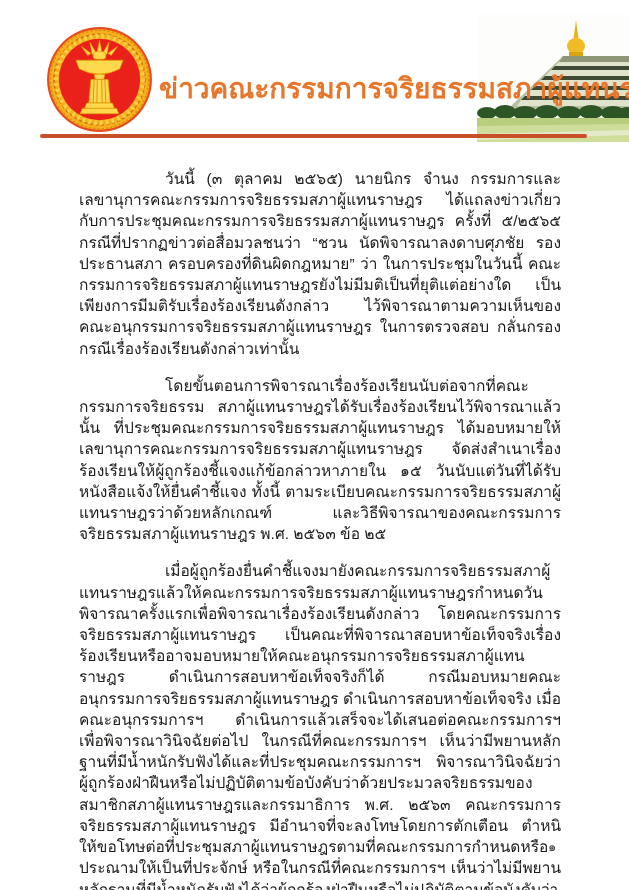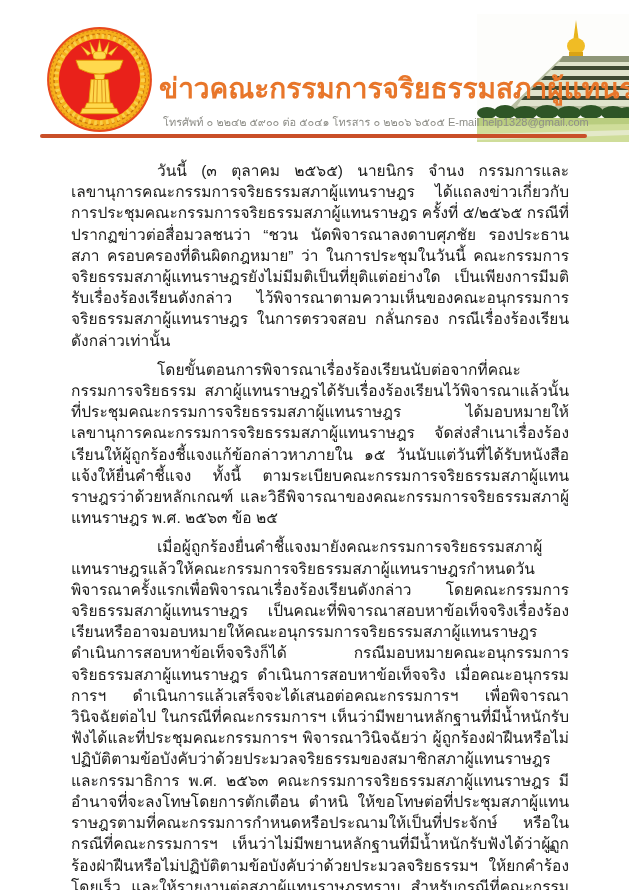--- a/index.html
+++ b/index.html
@@ -32,21 +32,21 @@
     position: absolute; left: 40px; top: 134px; width: 547px; height: 4px;
     background: #c94f28; border-radius: 2px; z-index: 2;
   }
 
   
   .doc-body {
     position: absolute; left: 63px; top: 152px; width: 514px;
     color: #1d1d1b; font-size: 15.5px; line-height: 21.2px;
     text-align: justify;
   }
-  .doc-body p { text-indent: 86px; margin: 8px; }
+  .doc-body p { text-indent: 86px; margin: 16px; }
 
   
   .page-number {
     position: absolute; left: 548px; top: 836px;
     font-size: 13px; color: #3c3c3c;
   }
 </style>
 </head>
 <body>
 
@@ -124,21 +124,20 @@
           <ellipse cx="150" cy="99" rx="9" ry="6"></ellipse>
       </g>
 
       <polygon points="0,104 152,104 152,128 0,128" fill="#cfdd9a"></polygon>
       <polygon points="0,104 152,104 152,110 0,112" fill="#b9cd7f"></polygon>
 
       <polygon points="0,120 152,116 152,121 0,126" fill="#e4e9c9"></polygon>
     </svg>
 
     <div class="title">ข่าวคณะกรรมการจริยธรรมสภาผู้แทนราษฎร</div>
-    <div class="contact">โทรศัพท์ ๐ ๒๒๔๒ ๕๙๐๐ ต่อ ๕๐๔๑  โทรสาร  ๐ ๒๒๐๖ ๖๕๐๕  E-mail help1328@gmail.com</div>
     <div class="rule"></div>
   </div>
 
   <div class="doc-body">
     <p>วันนี้ (๓ ตุลาคม ๒๕๖๕) นายนิกร จำนง กรรมการและเลขานุการคณะกรรมการจริยธรรมสภาผู้แทนราษฎร ได้แถลงข่าวเกี่ยวกับการประชุมคณะกรรมการจริยธรรมสภาผู้แทนราษฎร ครั้งที่ ๕/๒๕๖๕ กรณีที่ปรากฏข่าวต่อสื่อมวลชนว่า “ชวน นัดพิจารณาลงดาบศุภชัย รองประธานสภา ครอบครองที่ดินผิดกฎหมาย” ว่า ในการประชุมในวันนี้ คณะกรรมการจริยธรรมสภาผู้แทนราษฎรยังไม่มีมติเป็นที่ยุติแต่อย่างใด เป็นเพียงการมีมติรับเรื่องร้องเรียนดังกล่าว ไว้พิจารณาตามความเห็นของคณะอนุกรรมการจริยธรรมสภาผู้แทนราษฎร ในการตรวจสอบ กลั่นกรอง กรณีเรื่องร้องเรียนดังกล่าวเท่านั้น</p>
     <p>โดยขั้นตอนการพิจารณาเรื่องร้องเรียนนับต่อจากที่คณะกรรมการจริยธรรม สภาผู้แทนราษฎรได้รับเรื่องร้องเรียนไว้พิจารณาแล้วนั้น ที่ประชุมคณะกรรมการจริยธรรมสภาผู้แทนราษฎร ได้มอบหมายให้เลขานุการคณะกรรมการจริยธรรมสภาผู้แทนราษฎร จัดส่งสำเนาเรื่องร้องเรียนให้ผู้ถูกร้องชี้แจงแก้ข้อกล่าวหาภายใน ๑๕ วันนับแต่วันที่ได้รับหนังสือแจ้งให้ยื่นคำชี้แจง ทั้งนี้ ตามระเบียบคณะกรรมการจริยธรรมสภาผู้แทนราษฎรว่าด้วยหลักเกณฑ์ และวิธีพิจารณาของคณะกรรมการจริยธรรมสภาผู้แทนราษฎร พ.ศ. ๒๕๖๓ ข้อ ๒๕</p>
     <p>เมื่อผู้ถูกร้องยื่นคำชี้แจงมายังคณะกรรมการจริยธรรมสภาผู้แทนราษฎรแล้วให้คณะกรรมการจริยธรรมสภาผู้แทนราษฎรกำหนดวันพิจารณาครั้งแรกเพื่อพิจารณาเรื่องร้องเรียนดังกล่าว โดยคณะกรรมการจริยธรรมสภาผู้แทนราษฎร เป็นคณะที่พิจารณาสอบหาข้อเท็จจริงเรื่องร้องเรียนหรืออาจมอบหมายให้คณะอนุกรรมการจริยธรรมสภาผู้แทนราษฎร ดำเนินการสอบหาข้อเท็จจริงก็ได้ กรณีมอบหมายคณะอนุกรรมการจริยธรรมสภาผู้แทนราษฎร ดำเนินการสอบหาข้อเท็จจริง เมื่อคณะอนุกรรมการฯ ดำเนินการแล้วเสร็จจะได้เสนอต่อคณะกรรมการฯ เพื่อพิจารณาวินิจฉัยต่อไป ในกรณีที่คณะกรรมการฯ เห็นว่ามีพยานหลักฐานที่มีน้ำหนักรับฟังได้และที่ประชุมคณะกรรมการฯ พิจารณาวินิจฉัยว่า ผู้ถูกร้องฝ่าฝืนหรือไม่ปฏิบัติตามข้อบังคับว่าด้วยประมวลจริยธรรมของสมาชิกสภาผู้แทนราษฎรและกรรมาธิการ พ.ศ. ๒๕๖๓ คณะกรรมการจริยธรรมสภาผู้แทนราษฎร มีอำนาจที่จะลงโทษโดยการตักเตือน ตำหนิ ให้ขอโทษต่อที่ประชุมสภาผู้แทนราษฎรตามที่คณะกรรมการกำหนดหรือประณามให้เป็นที่ประจักษ์ หรือในกรณีที่คณะกรรมการฯ เห็นว่าไม่มีพยานหลักฐานที่มีน้ำหนักรับฟังได้ว่าผู้ถูกร้องฝ่าฝืนหรือไม่ปฏิบัติตามข้อบังคับว่าด้วยประมวลจริยธรรมฯ ให้ยกคำร้องโดยเร็ว และให้รายงานต่อสภาผู้แทนราษฎรทราบ สำหรับกรณีที่คณะกรรมการฯ เห็นว่ามีพยานหลักฐานอันควรเชื่อได้ว่าผู้ถูกร้องฝ่าฝืนหรือไม่ปฏิบัติตามข้อบังคับว่าด้วยประมวลจริยธรรมอันเกี่ยวกับมาตรฐานทางจริยธรรมอย่างร้ายแรง ให้เสนอความเห็นต่อสภาผู้แทนราษฎรเพื่อพิจารณา หากที่ประชุมสภาผู้แทนราษฎรมีมติว่าเป็นการฝ่าฝืนหรือไม่ปฏิบัติตามข้อบังคับว่าด้วยประมวลจริยธรรมฯ อันเกี่ยวกับมาตรฐานทางจริยธรรมอย่างร้ายแรง ให้ประธานสภาผู้แทนราษฎรส่งเรื่องให้คณะกรรมการป้องกันและปราบปรามการทุจริตแห่งชาติพิจารณาดำเนินการตามกฎหมายที่เกี่ยวข้องต่อไป</p>
   </div>
 
   <div class="page-number">๑</div>

